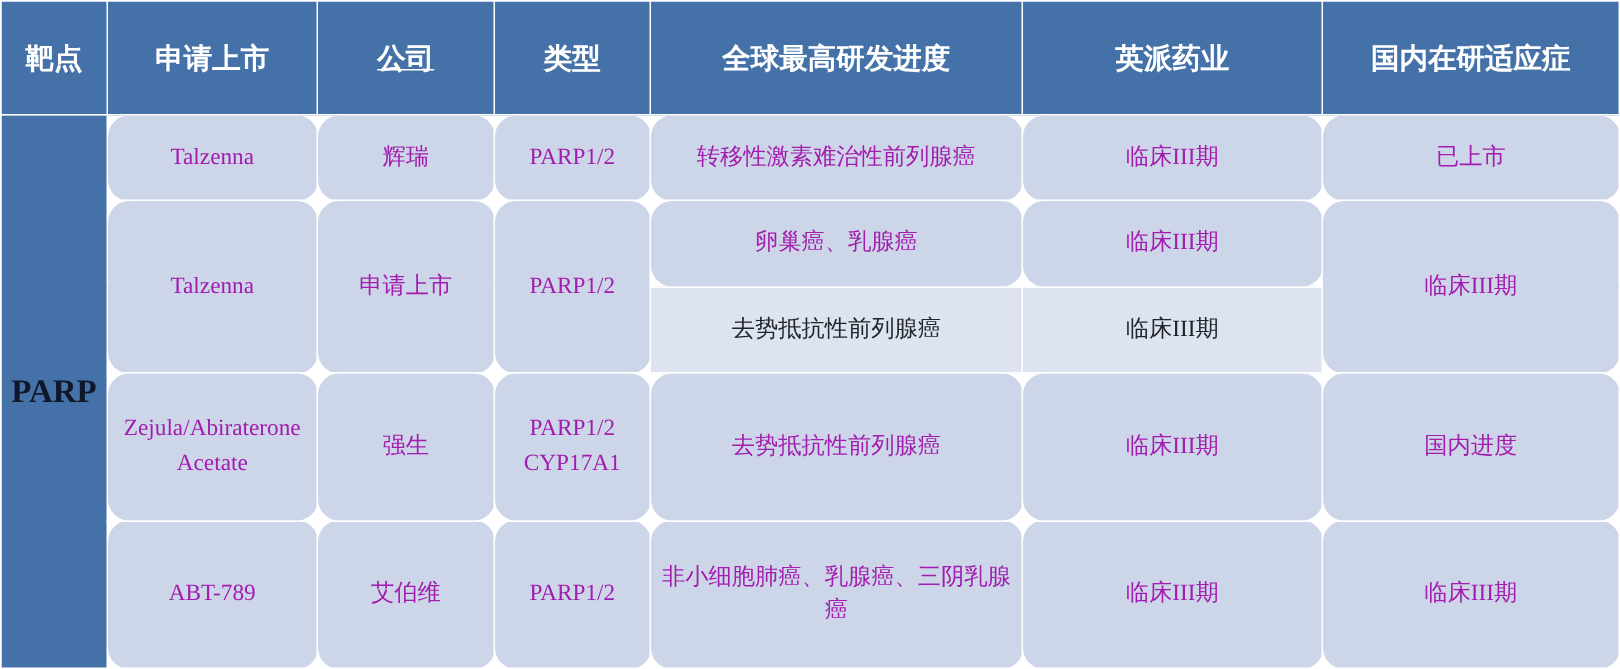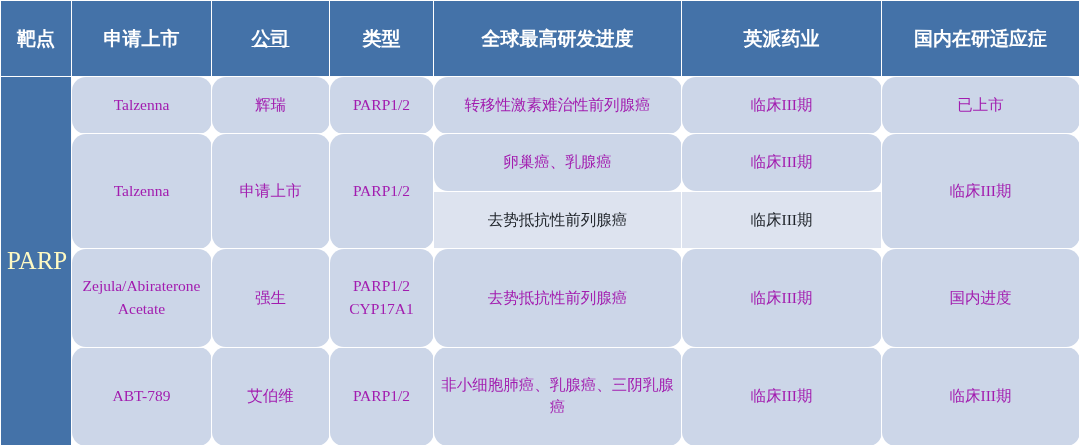--- a/index.html
+++ b/index.html
@@ -34,23 +34,23 @@
   }
   thead th {
     background: #4472a8;
     color: #ffffff;
     font-size: 19px;
     font-weight: bold;
     height: 76px;
   }
   .target-cell {
     background: #4472a8;
-    color: #fef9c3;
-    font-size: 25px;
-    font-weight: normal;
+    color: #0f172a;
+    font-size: 22px;
+    font-weight: bold;
     width: 72px;
   }
   td.cell {
     background: #ccd6e8;
     color: #a21caf;
     font-size: 15.5px;
     line-height: 1.45;
     border-radius: 14px;
   }
   td.cell-alt {

